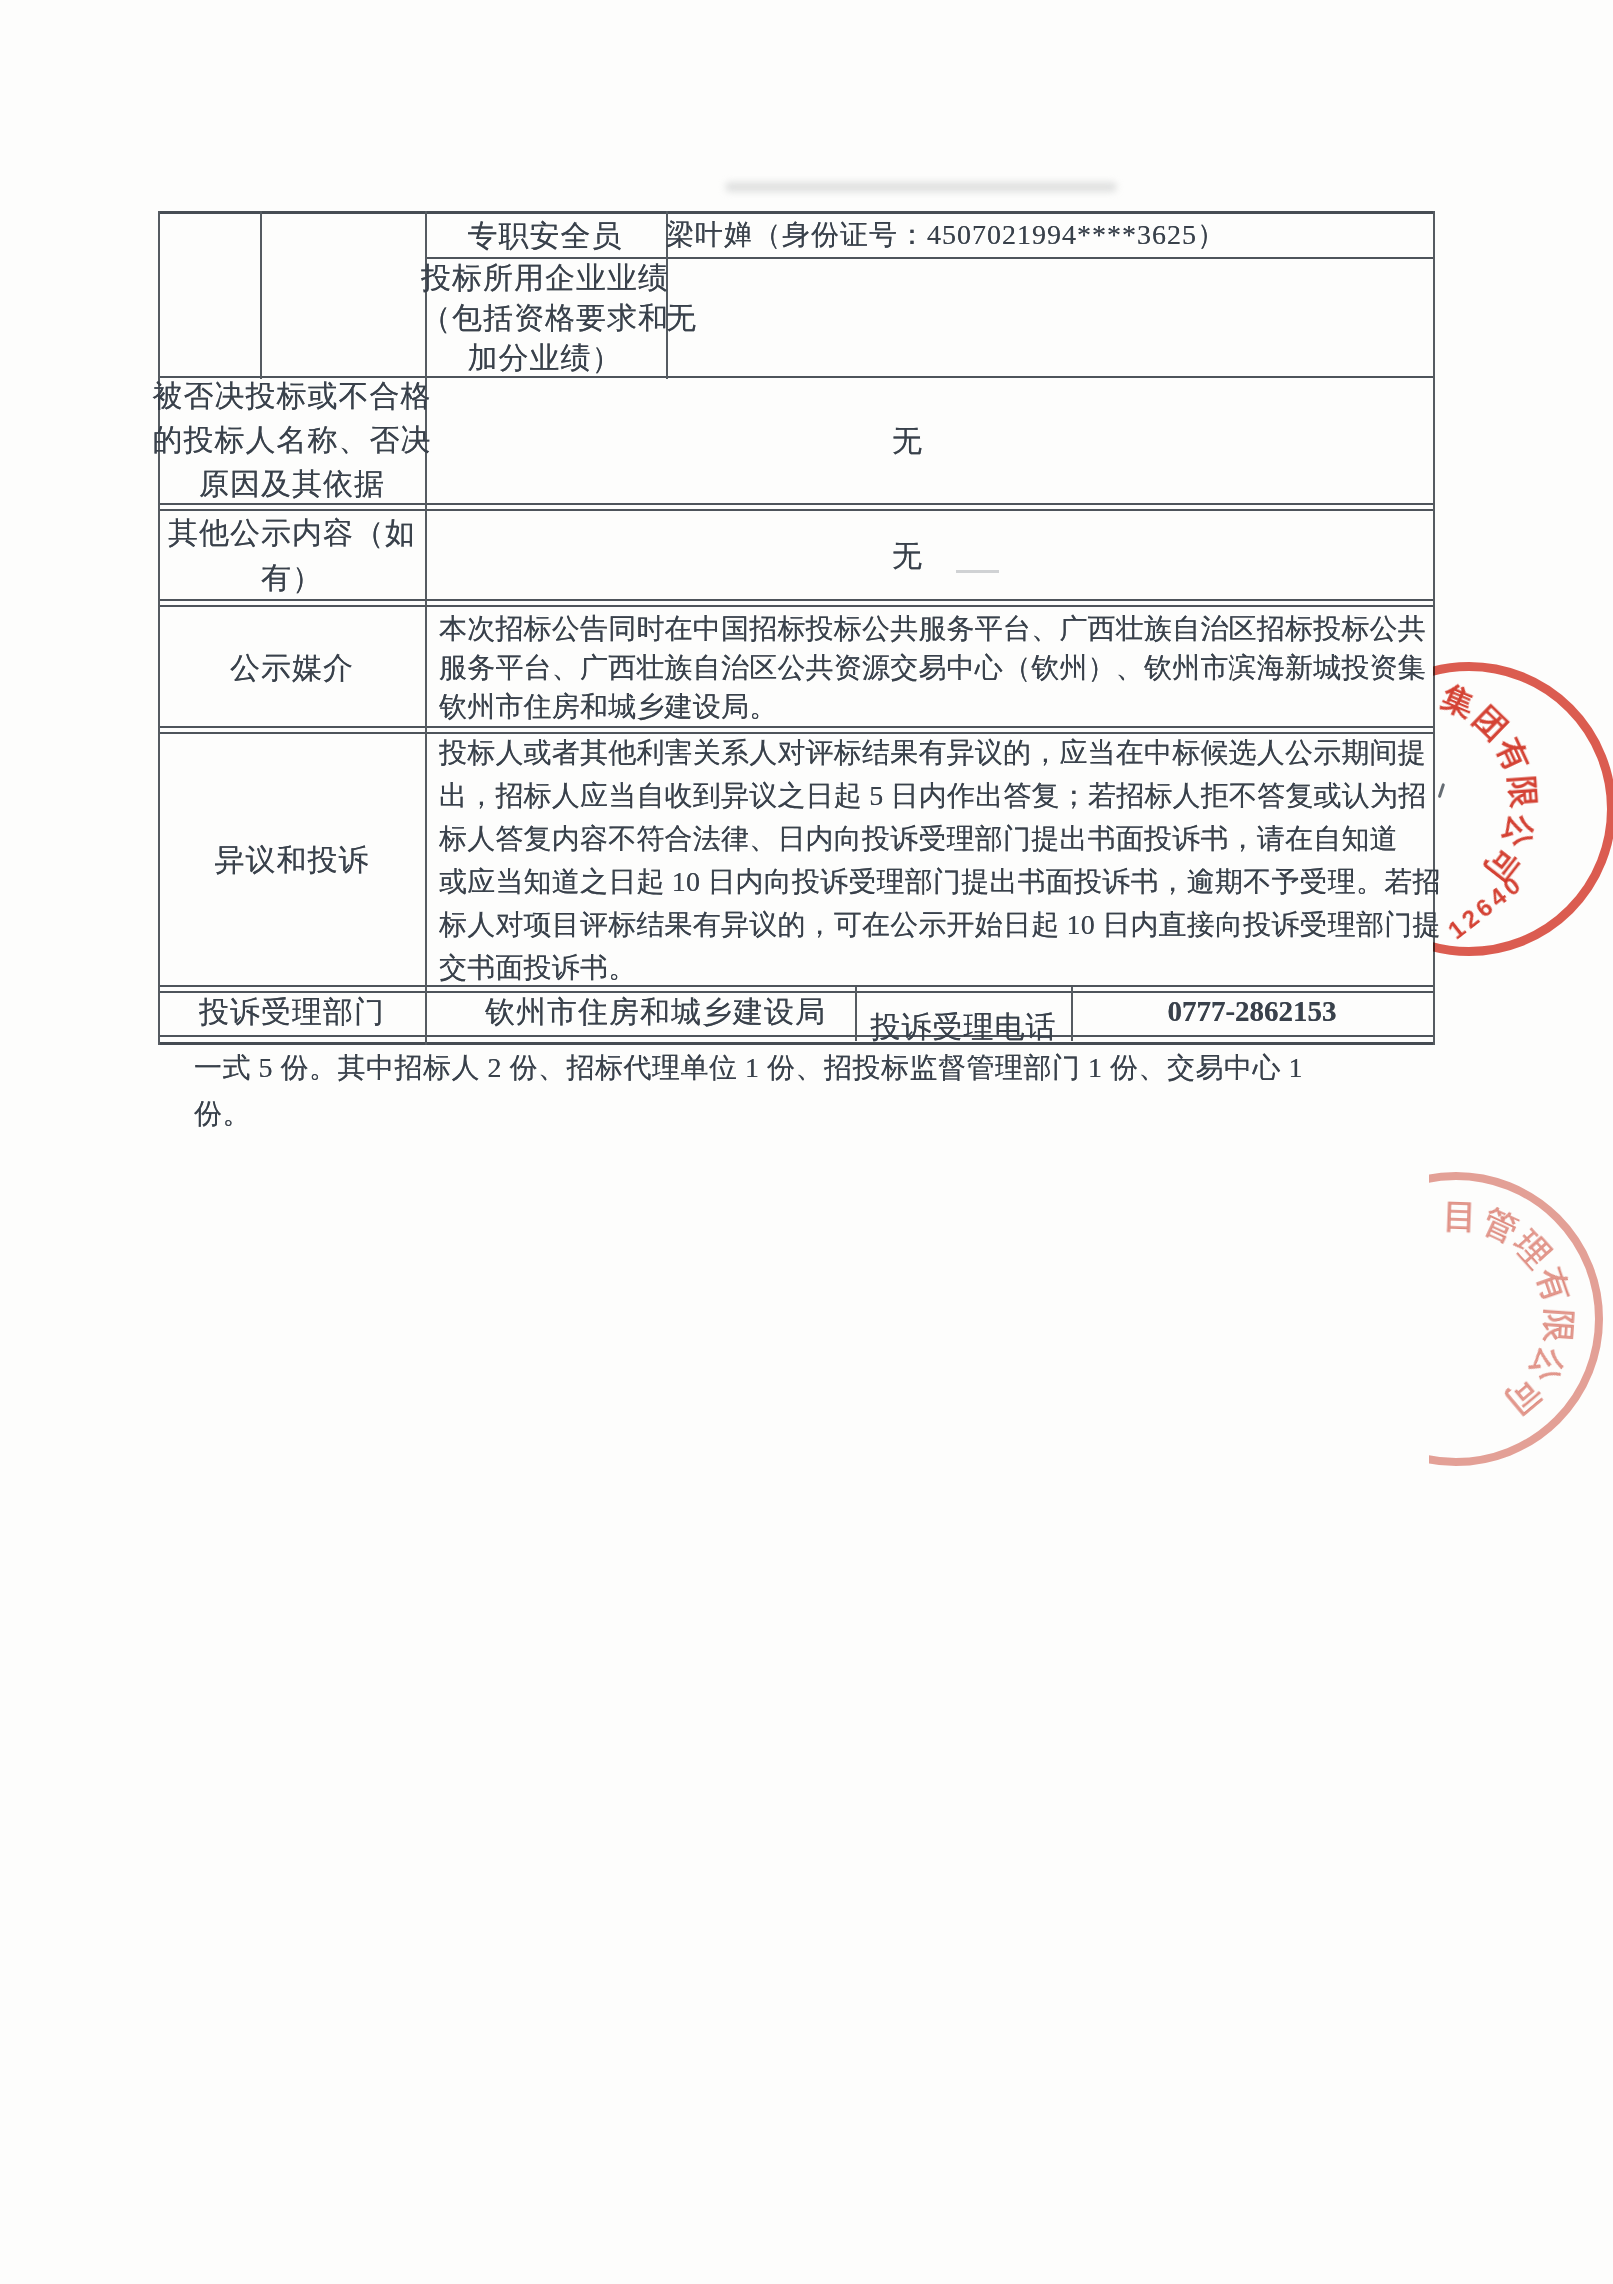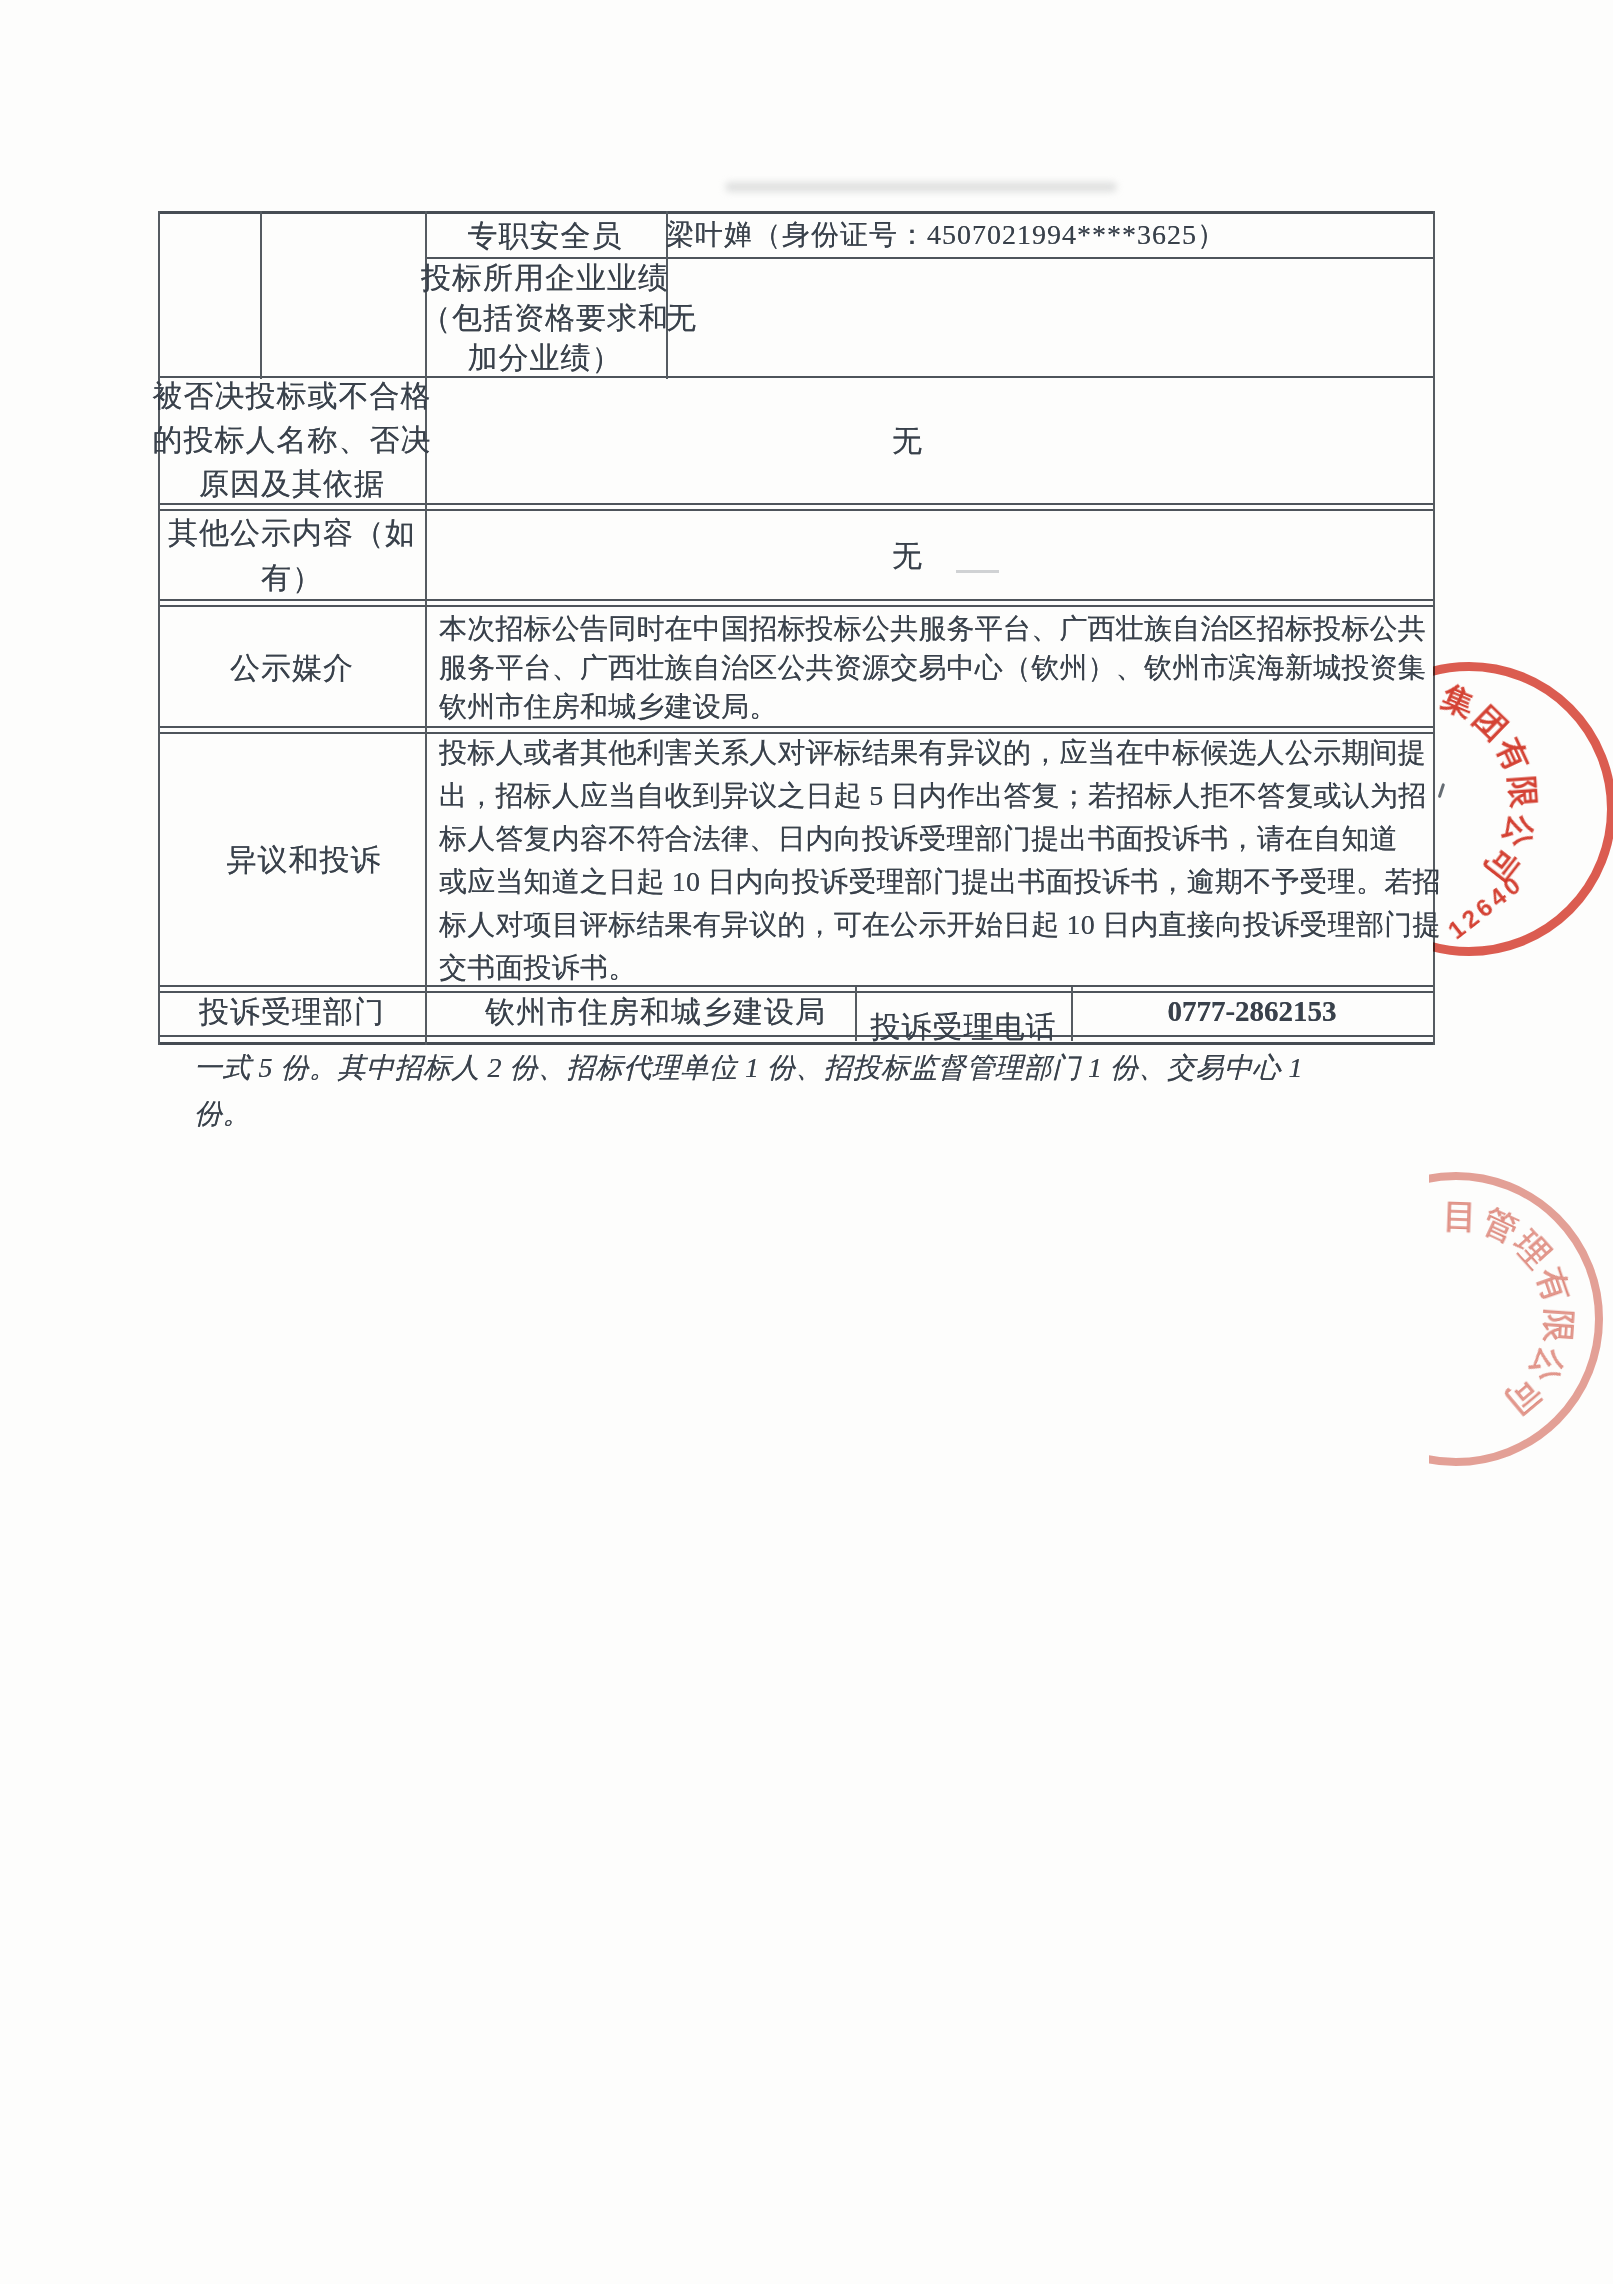--- a/index.html
+++ b/index.html
@@ -32,21 +32,21 @@
   .shiftL{transform:translateX(-21.6px);}
   
   #smudge{position:absolute;left:725px;top:182px;width:392px;height:9.8px;background:#c7c9c9;
           border-radius:4.9px;filter:blur(3.9px);opacity:.55;}
   #inktick{position:absolute;left:1440px;top:783px;width:2.9px;height:14.7px;background:#3f4750;
            transform:rotate(18deg);border-radius:2px;opacity:.8;}
   #dash4{position:absolute;left:956px;top:570px;width:43px;height:2.9px;background:#b8bcbe;opacity:.65;}
   
   #footnote{position:absolute;left:194px;top:1045px;width:1166px;font-size:28px;letter-spacing:0.5px;
             text-shadow:0 0 0.6px rgba(57,65,75,.75);}
-  #footnote div{line-height:46px;height:46px;white-space:nowrap;font-style:italic;}
+  #footnote div{line-height:46px;height:46px;white-space:nowrap;}
   
   .seal{position:absolute;overflow:hidden;mix-blend-mode:multiply;pointer-events:none;}
   .seal .ring{position:absolute;border-radius:50%;box-sizing:border-box;}
   #seal1{left:1433px;top:635px;width:180px;height:333px;}
   #seal1 .ring{left:-111px;top:26.5px;width:294px;height:294px;border:9.8px solid rgba(213,57,43,.82);filter:blur(0.6px);}
   #seal2{left:1429px;top:1152px;width:184px;height:338px;}
   #seal2 .ring{left:-120px;top:19.6px;width:294px;height:294px;border:8.8px solid rgba(222,134,123,.78);filter:blur(0.7px);}
   .seal-ch{position:absolute;font-weight:bold;white-space:nowrap;
            font-family:"Liberation Serif","DejaVu Serif",serif;}
   .s1ch{font-size:32px;color:rgba(210,46,30,.9);filter:blur(0.3px);}
@@ -110,21 +110,21 @@
     </div>
     <div id="dash4"></div>
 
     <div class="cell" style="left:158px;top:607px;width:268px;height:120px;">公示媒介</div>
     <div class="cell col par lh40" style="left:439px;top:607px;width:994px;height:120px;">
       <div class="pline">本次招标公告同时在中国招标投标公共服务平台、广西壮族自治区招标投标公共</div>
       <div class="pline">服务平台、广西壮族自治区公共资源交易中心（钦州）、钦州市滨海新城投资集</div>
       <div class="pline">钦州市住房和城乡建设局。</div>
     </div>
 
-    <div class="cell" style="left:158px;top:734px;width:268px;height:251px;padding-left:12px;">异议和投诉</div>
+    <div class="cell" style="left:158px;top:734px;width:268px;height:251px;">异议和投诉</div>
     <div class="cell col par lh44" style="left:439px;top:734px;width:994px;height:251px;">
       <div class="pline">投标人或者其他利害关系人对评标结果有异议的，应当在中标候选人公示期间提</div>
       <div class="pline">出，招标人应当自收到异议之日起 5 日内作出答复；若招标人拒不答复或认为招</div>
       <div class="pline">标人答复内容不符合法律、日内向投诉受理部门提出书面投诉书，请在自知道</div>
       <div class="pline">或应当知道之日起 10 日内向投诉受理部门提出书面投诉书，逾期不予受理。若招</div>
       <div class="pline">标人对项目评标结果有异议的，可在公示开始日起 10 日内直接向投诉受理部门提</div>
       <div class="pline">交书面投诉书。</div>
     </div>
 
     <div class="cell" style="left:158px;top:988px;width:268px;height:47px;">投诉受理部门</div>

